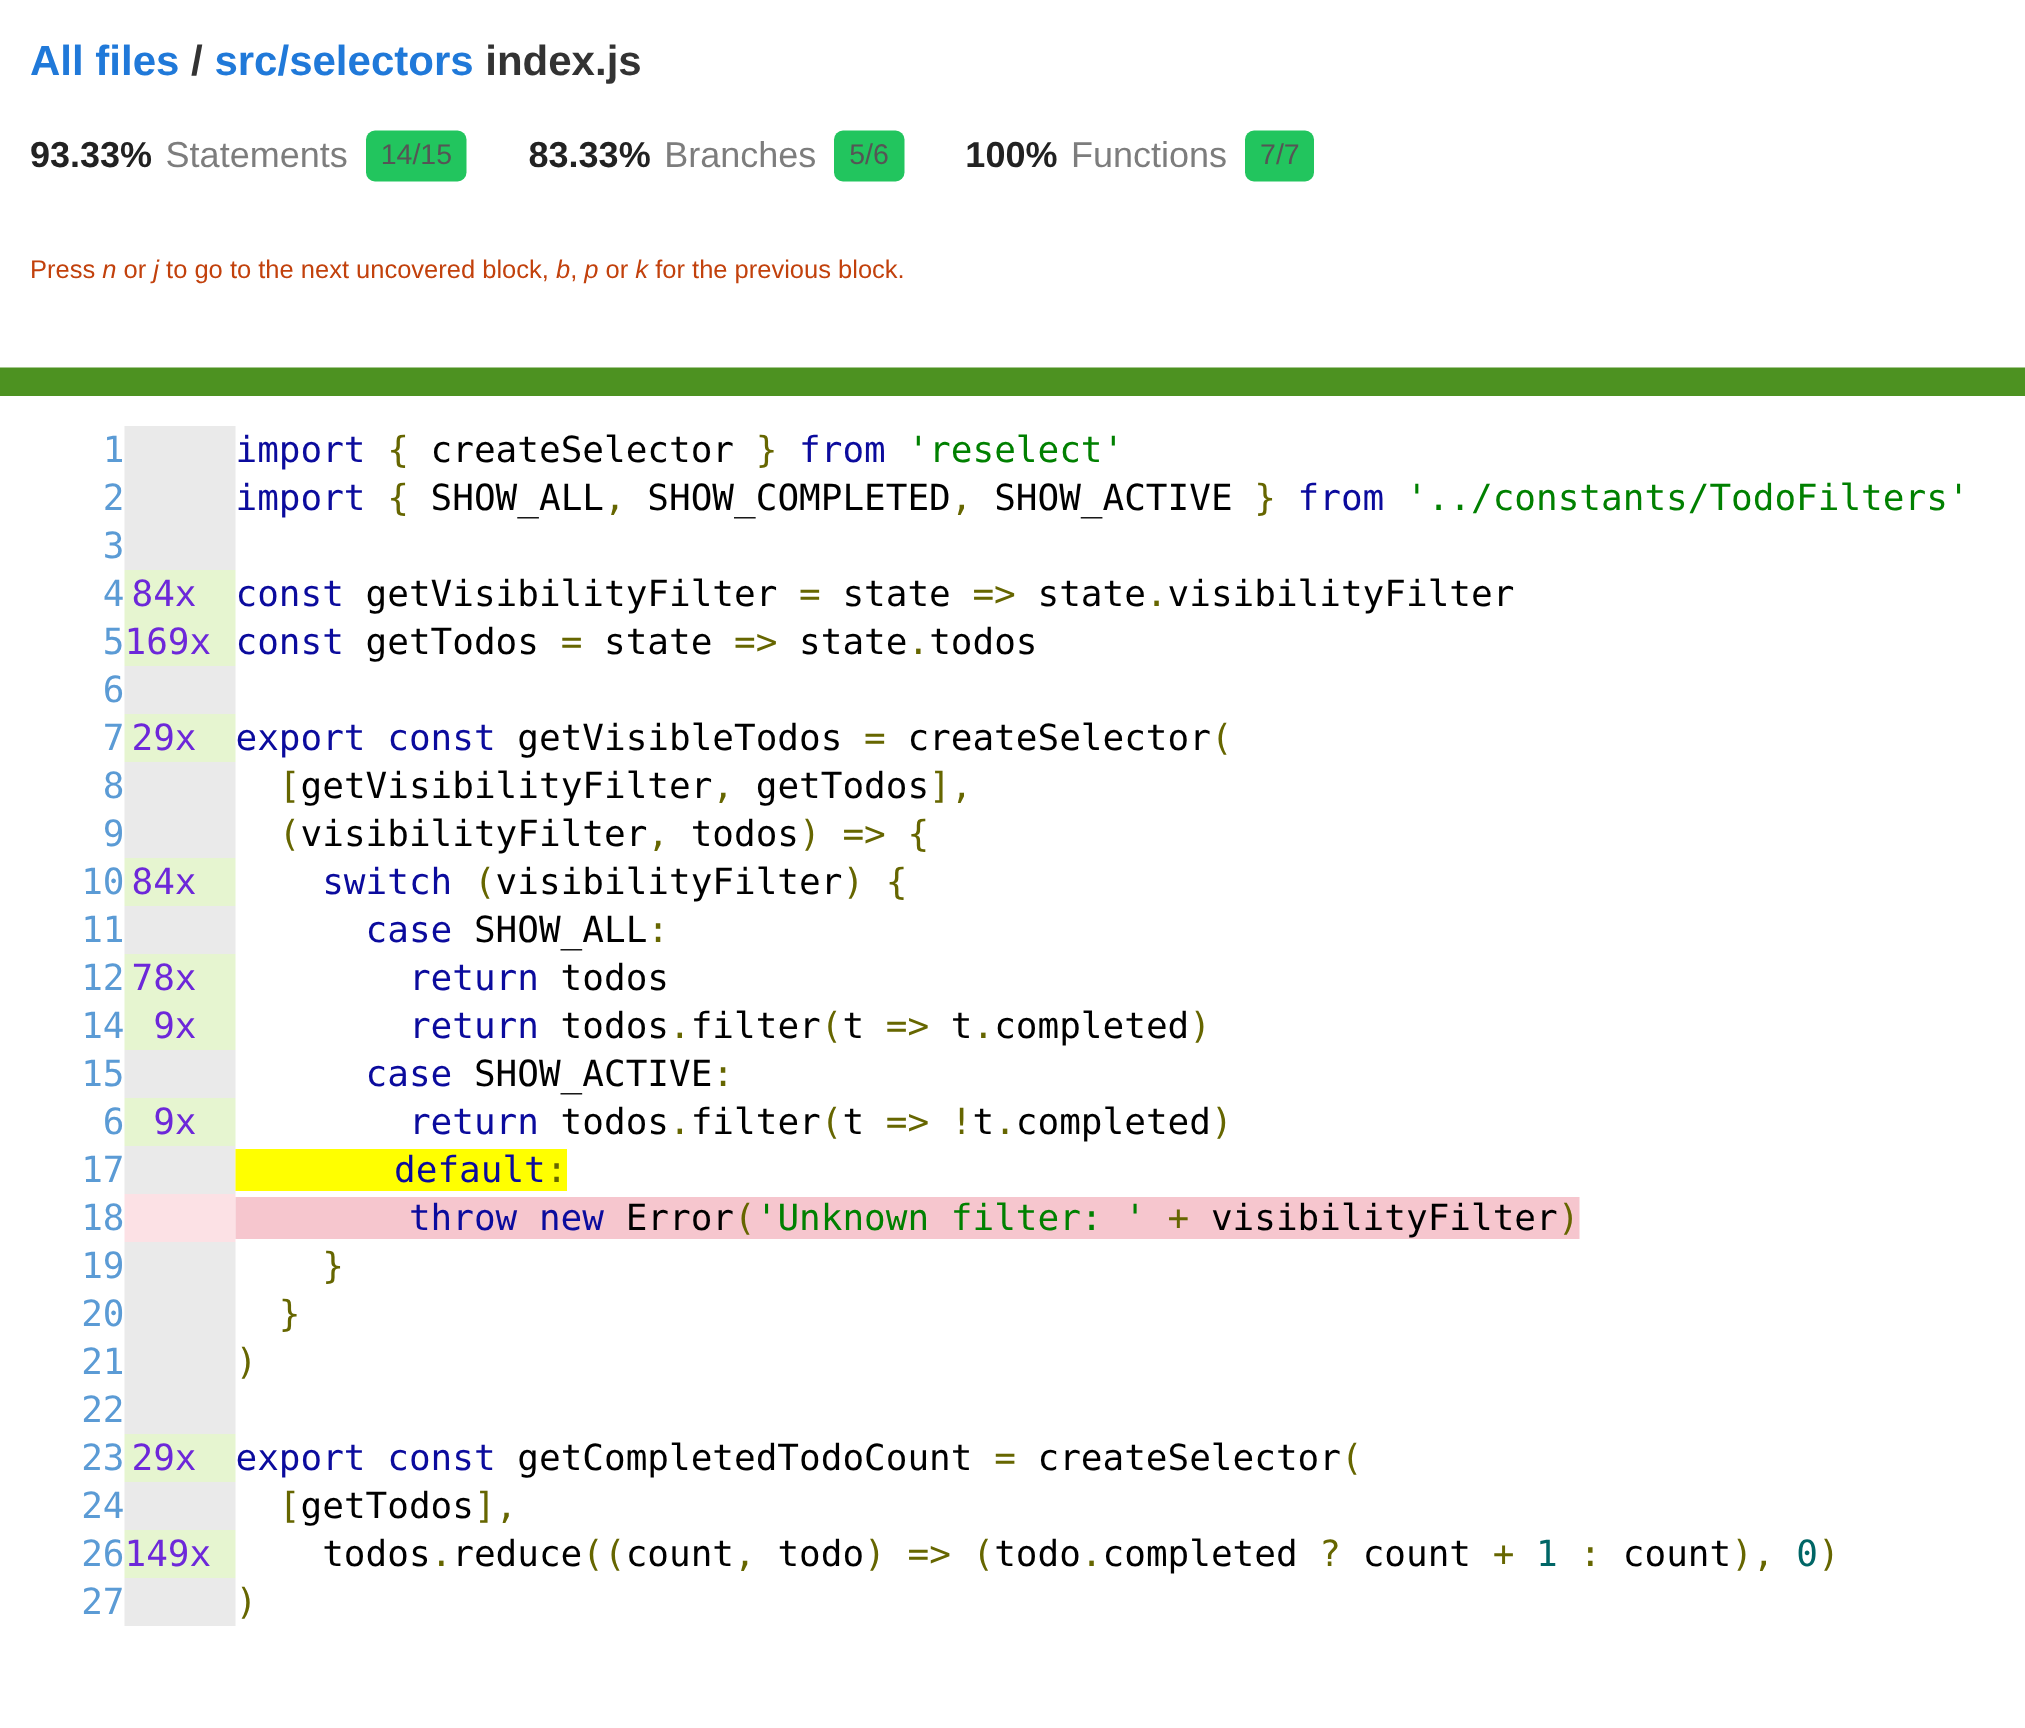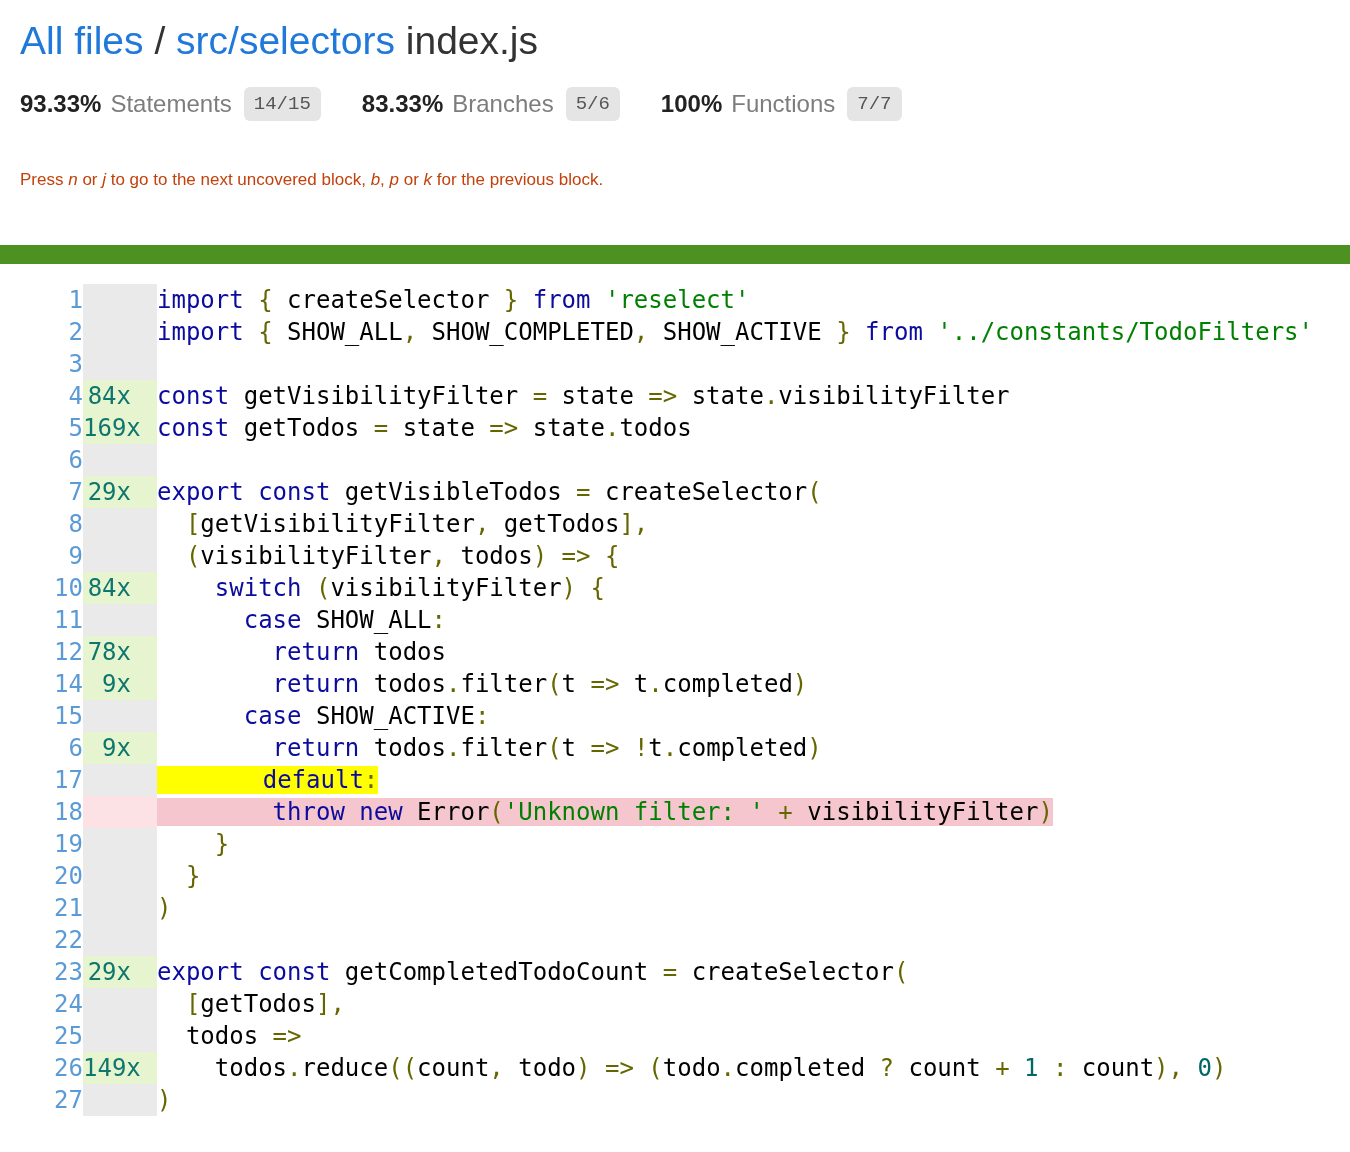--- a/index.html
+++ b/index.html
@@ -1,42 +1,42 @@
 <!DOCTYPE html>
 <html><head>
 <meta charset="utf-8">
 <style>
   html,body{margin:0;padding:0;background:#fff;}
   body{width:1350px;height:1152px;overflow:hidden;font-family:"Liberation Sans",sans-serif;color:#333;}
   .page-header{padding:20px 20px 0 20px;}
-  h1.breadcrumb{margin:0;font-size:39px;line-height:42px;font-weight:normal;color:#333;}
+  h1.breadcrumb{margin:0;font-size:28px;line-height:42px;font-weight:bold;color:#333;}
   h1.breadcrumb .crumb-link{color:#2079d9;text-decoration:none;}
   h1.breadcrumb .crumb-sep{color:#333;}
 
   .stats{margin-top:25px;display:flex;align-items:flex-start;}
   .stat{margin-right:41px;display:flex;align-items:center;}
   .stat .pct{font-weight:bold;color:#222;font-size:24px;}
   .stat .lbl{color:#7d7d7d;font-size:24px;margin-left:9px;}
-  .stat .fraction{margin-left:12px;font-family:Liberation Mono, monospace;font-size:19px;color:#555;
-     background:#e5e5e5;padding:6px 10px;border-radius:6px;}
+  .stat .fraction{margin-left:12px;font-family:Liberation Sans, sans-serif;font-size:19px;color:#555;
+     background:#22c55e;padding:6px 10px;border-radius:6px;}
 
   .hint{margin:45px 0 0 0;font-size:17px;line-height:28px;color:#c2410c;}
   .hint em{font-style:italic;}
 
   .status-line{margin-top:51px;height:19px;width:1350px;background:#4d9221;}
 
   table.coverage{margin-top:20px;border-collapse:collapse;width:1350px;}
   table.coverage td{padding:0;height:32px;line-height:32px;vertical-align:top;
      font-family:"DejaVu Sans Mono",monospace;font-size:24px;}
   td.line-num{width:83px;min-width:83px;max-width:83px;box-sizing:border-box;
      text-align:right;padding-right:11px;}
   td.line-num a{color:#5b9bd5;text-decoration:none;}
   td.gutter{width:74px;min-width:74px;max-width:74px;box-sizing:border-box;}
   td.gutter .cline{display:block;height:32px;line-height:32px;text-align:right;
-     padding-right:26px;box-sizing:border-box;color:#0f766e;}
+     padding-right:26px;box-sizing:border-box;color:#6d28d9;}
   .cline-yes{background:#e6f5d0;}
   .cline-no{background:#fce1e5;}
   .cline-neutral{background:#eaeaea;}
   td.code-cell{padding-left:22px;white-space:pre;color:#000;}
 
   .tok-kwd{color:#0b0b9d;}
   .tok-str{color:#008000;}
   .tok-pun{color:#666600;}
   .tok-typ{color:#000000;}
   .tok-lit{color:#006666;}
@@ -228,27 +228,20 @@
         <td class="code-cell"><span class="tok-kwd">export</span><span class="tok-pln"> </span><span class="tok-kwd">const</span><span class="tok-pln"> getCompletedTodoCount </span><span class="tok-pun">=</span><span class="tok-pln"> createSelector</span><span class="tok-pun">(</span></td>
       </tr>
       <tr>
         <td class="line-num"><a href="#">24</a></td>
         <td class="gutter">
           <span class="cline cline-neutral"></span>
         </td>
         <td class="code-cell"><span class="tok-pln">  </span><span class="tok-pun">[</span><span class="tok-pln">getTodos</span><span class="tok-pun">],</span></td>
       </tr>
       <tr>
-        <td class="line-num"><a href="#">25</a></td>
-        <td class="gutter">
-          <span class="cline cline-neutral"></span>
-        </td>
-        <td class="code-cell"><span class="tok-pln">  todos </span><span class="tok-pun">=&gt;</span></td>
-      </tr>
-      <tr>
         <td class="line-num"><a href="#">26</a></td>
         <td class="gutter">
           <span class="cline cline-yes">149x</span>
         </td>
         <td class="code-cell"><span class="tok-pln">    todos</span><span class="tok-pun">.</span><span class="tok-pln">reduce</span><span class="tok-pun">((</span><span class="tok-pln">count</span><span class="tok-pun">,</span><span class="tok-pln"> todo</span><span class="tok-pun">)</span><span class="tok-pln"> </span><span class="tok-pun">=&gt;</span><span class="tok-pln"> </span><span class="tok-pun">(</span><span class="tok-pln">todo</span><span class="tok-pun">.</span><span class="tok-pln">completed </span><span class="tok-pun">?</span><span class="tok-pln"> count </span><span class="tok-pun">+</span><span class="tok-pln"> </span><span class="tok-lit">1</span><span class="tok-pln"> </span><span class="tok-pun">:</span><span class="tok-pln"> count</span><span class="tok-pun">),</span><span class="tok-pln"> </span><span class="tok-lit">0</span><span class="tok-pun">)</span></td>
       </tr>
       <tr>
         <td class="line-num"><a href="#">27</a></td>
         <td class="gutter">
           <span class="cline cline-neutral"></span>

